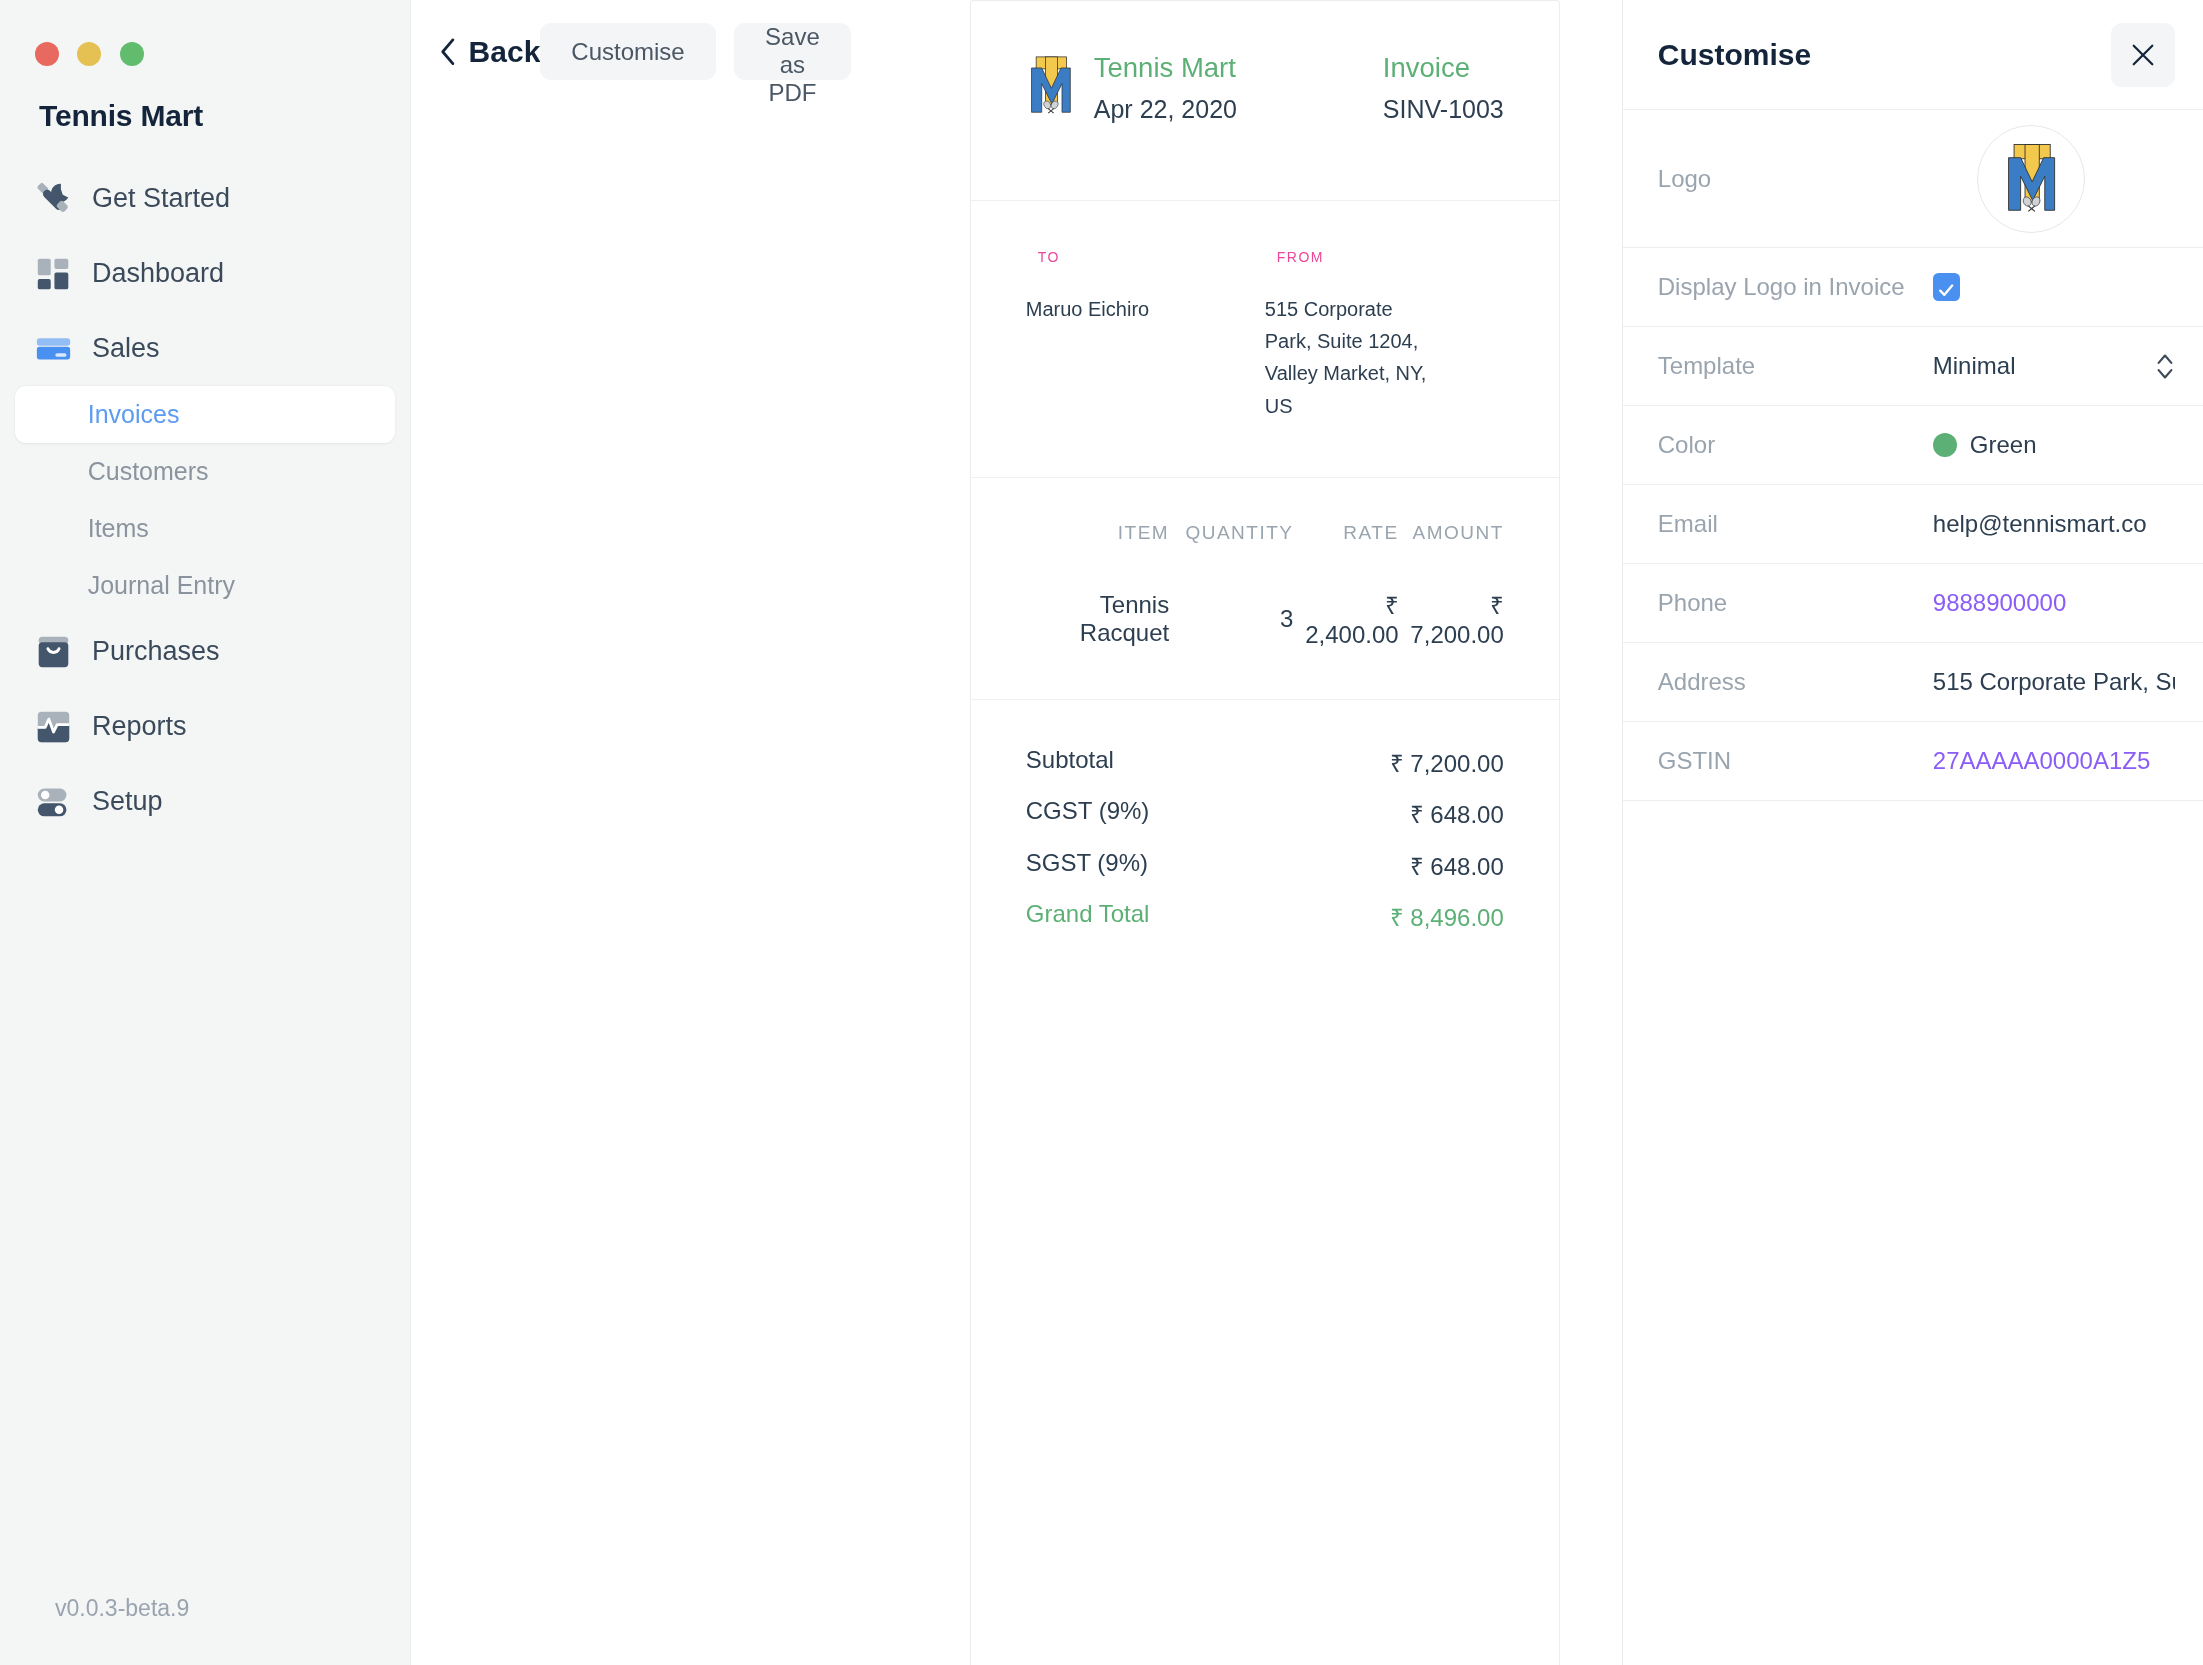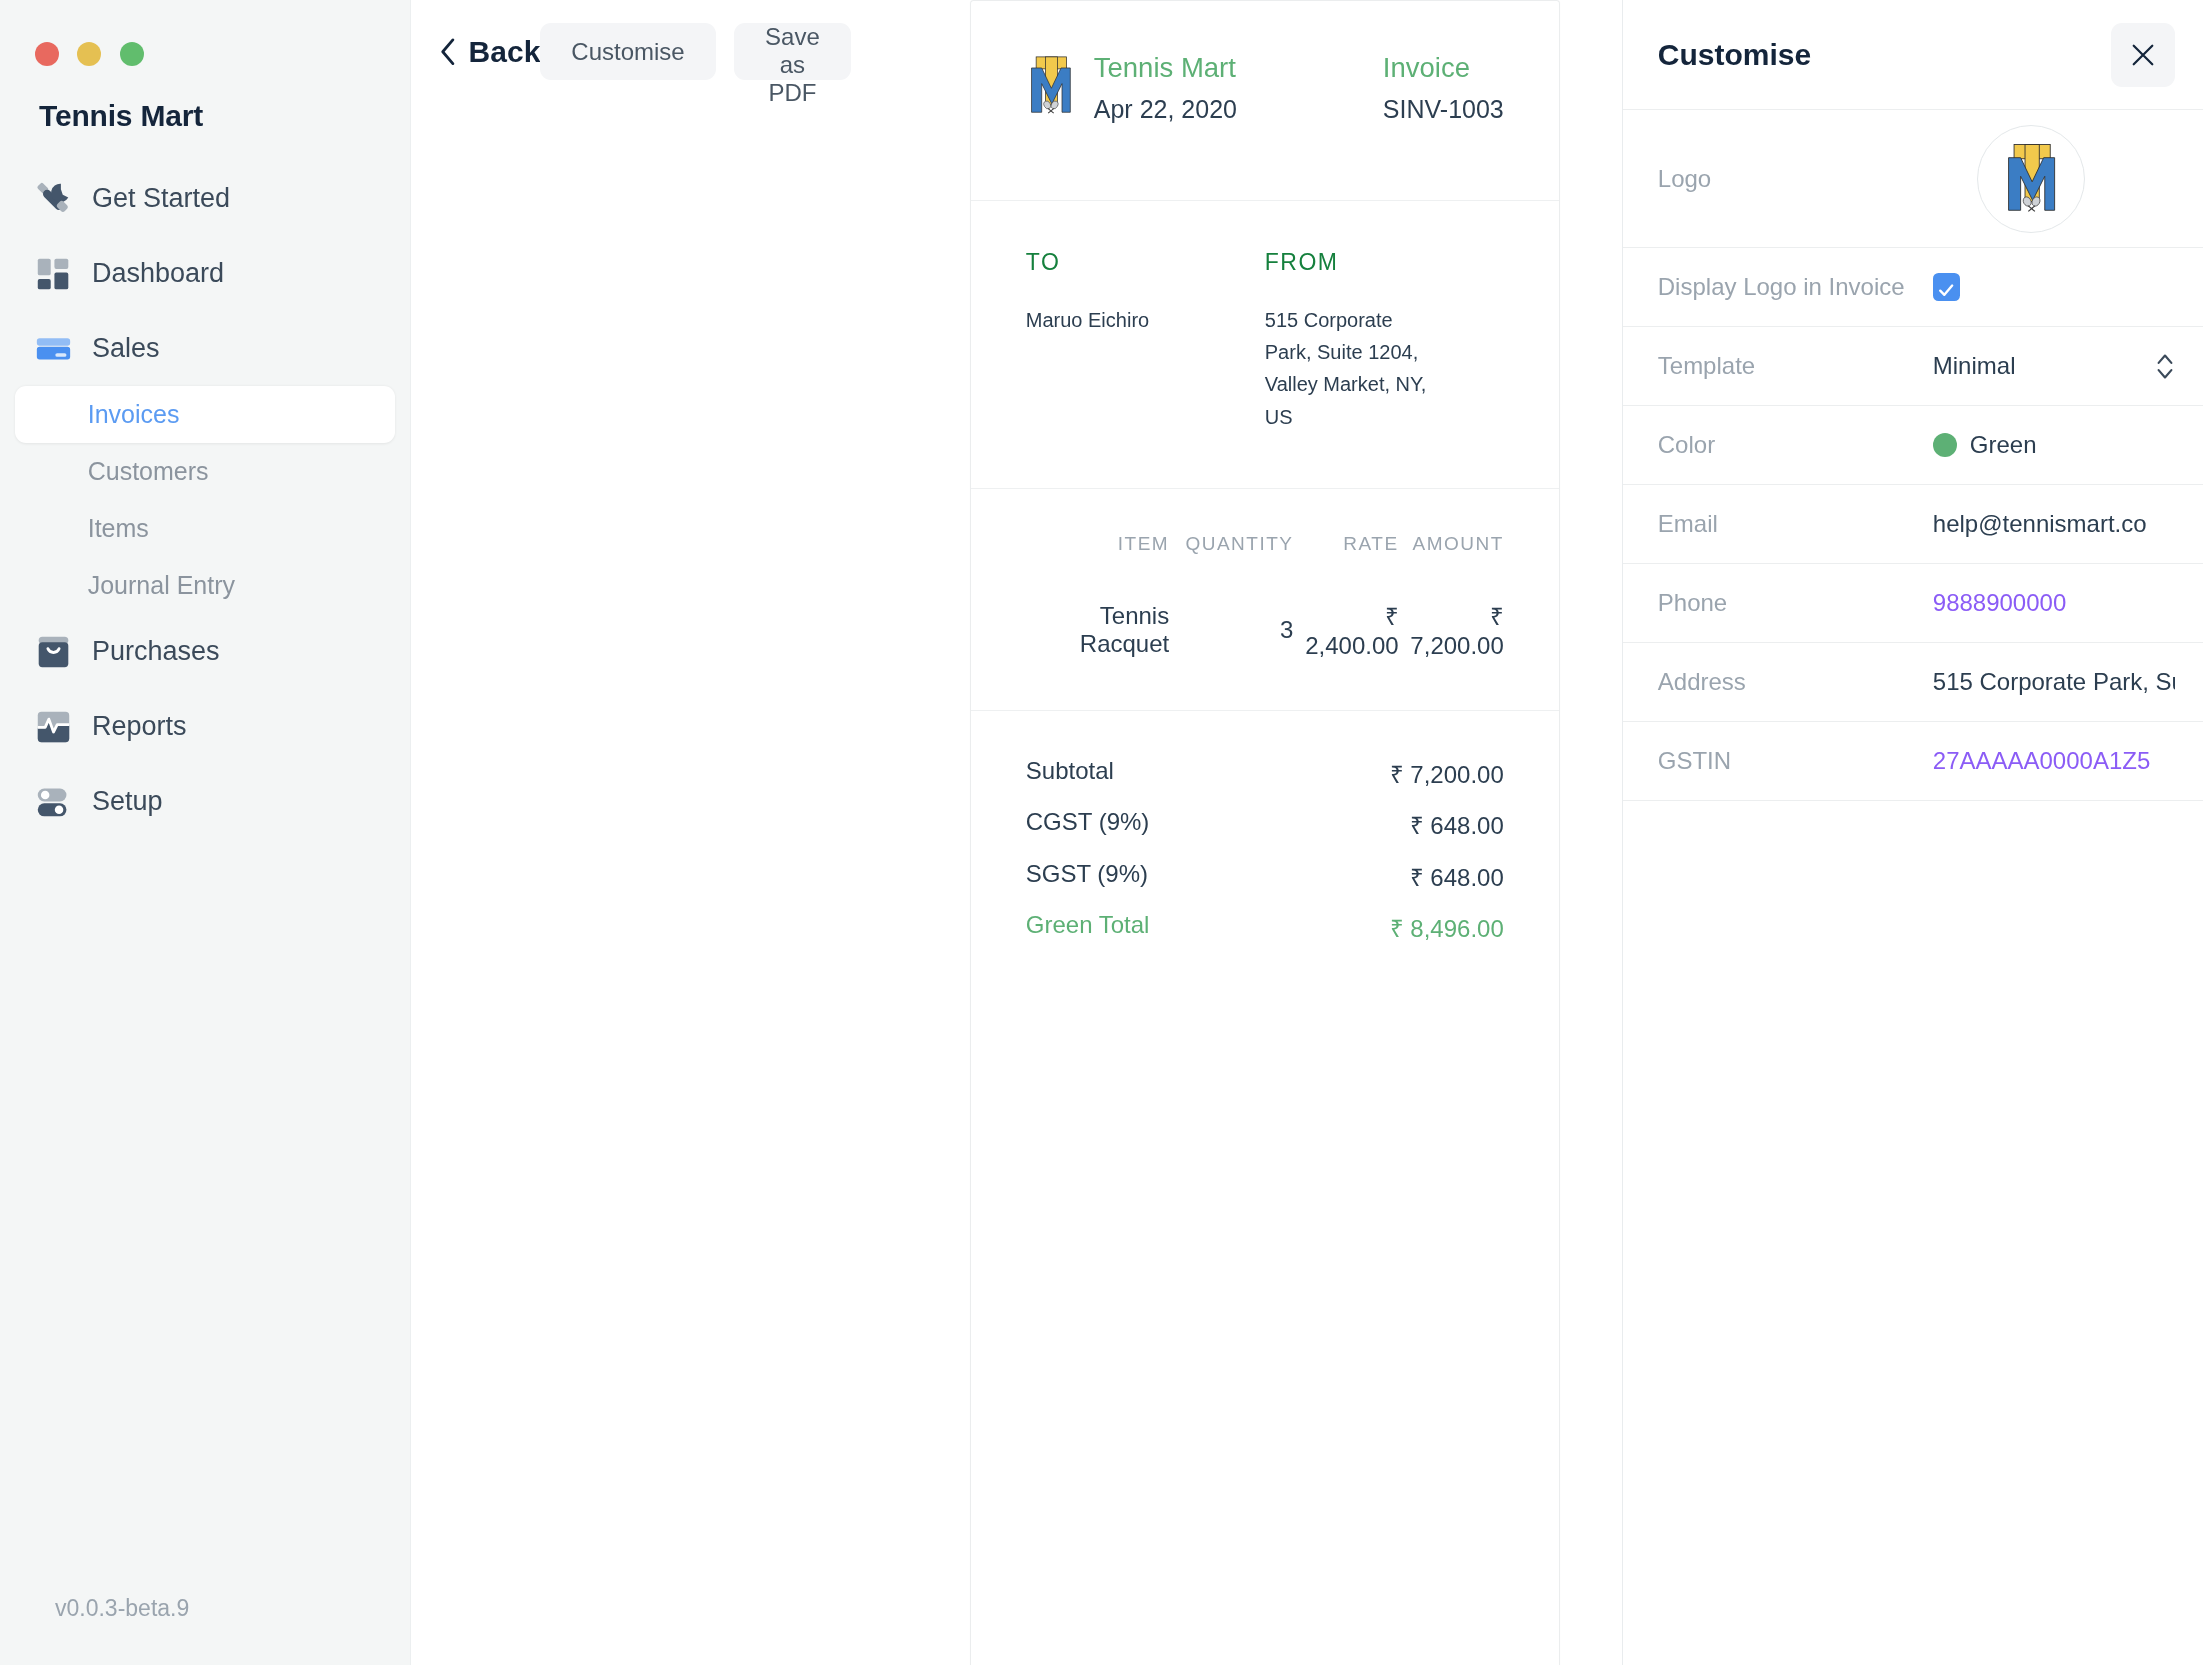--- a/index.html
+++ b/index.html
@@ -101,21 +101,21 @@
   .inv-head-right { margin-left: auto; }
   .inv-title { font-size: 27.5px; color: #5db075; font-weight: 500; line-height: 1.35; }
   .inv-no { font-size: 25px; color: #2c3e50; margin-top: 9.2px; }
 
   .inv-parties {
     display: flex; padding: 48px 55px 55px 55px;
     border-bottom: 0.9px solid #eef0f1;
   }
   .party { width: 50%; padding-right: 64px; }
   .party-label {
-    font-size: 23px; color: #15803d; letter-spacing: 1.5px; font-weight: 500;
+    font-size: 14px; color: #ec4899; letter-spacing: 1.5px; font-weight: 500; margin-left: 12px;
   }
   .party-value {
     font-size: 20px; color: #2c3e50; margin-top: 27.5px; line-height: 1.62;
   }
 
   .inv-table { padding: 44px 55px 50px 55px; border-bottom: 0.9px solid #eef0f1; }
   table { width: 100%; border-collapse: collapse; }
   th {
     font-size: 19px; color: #9aa4ae; letter-spacing: 1.5px;
     font-weight: 500; text-align: right; padding-bottom: 44px;
@@ -363,21 +363,21 @@
             </div>
             <div class="trow">
               <span class="k">CGST (9%)</span>
               <span class="v">₹ 648.00</span>
             </div>
             <div class="trow">
               <span class="k">SGST (9%)</span>
               <span class="v">₹ 648.00</span>
             </div>
             <div class="trow grand">
-              <span class="k">Green Total</span>
+              <span class="k">Grand Total</span>
               <span class="v">₹ 8,496.00</span>
             </div>
           </div>
         </div>
 
       </div>
     </div>
   </div>
 
   <div class="panel">

